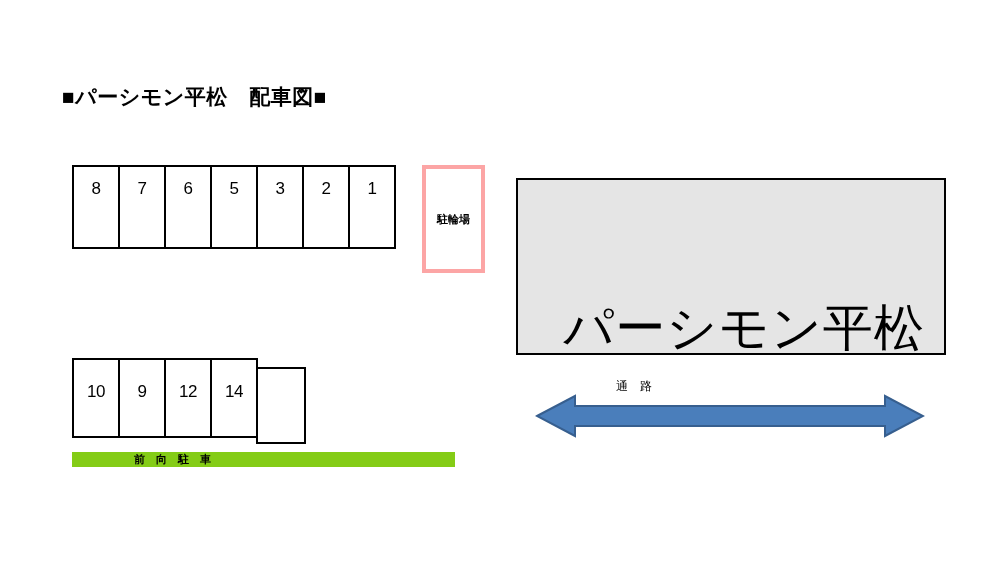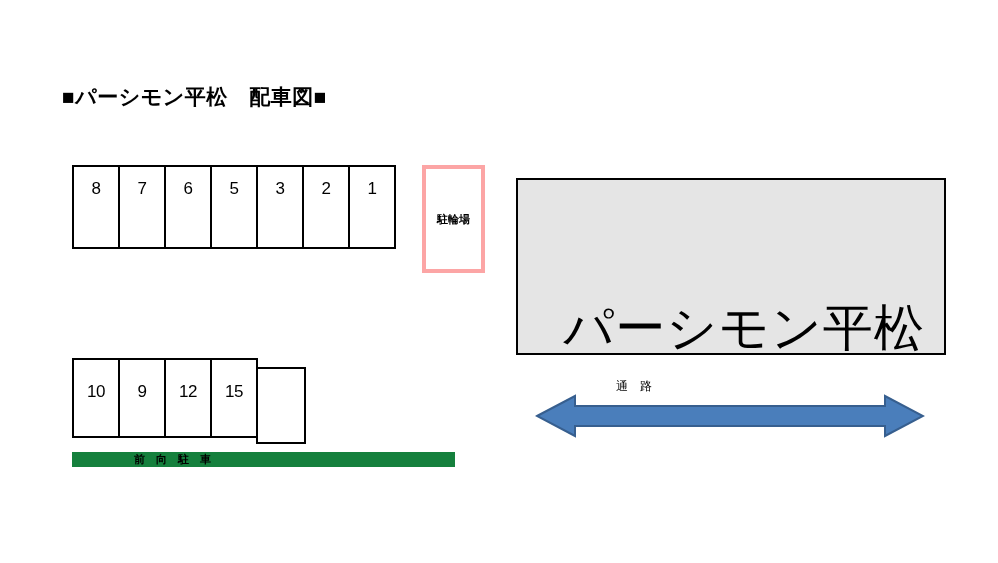--- a/index.html
+++ b/index.html
@@ -205,28 +205,28 @@
   <div class="stall">
     <span class="stall-label">10</span>
   </div>
   <div class="stall">
     <span class="stall-label">9</span>
   </div>
   <div class="stall">
     <span class="stall-label">12</span>
   </div>
   <div class="stall">
-    <span class="stall-label">15</span>
+    <span class="stall-label">14</span>
   </div>
   <div class="stall offset">
     <span class="stall-label"></span>
   </div>
 </div>
 
-<div id="front-parking-banner" style="background: #15803d; color: rgb(0, 0, 0);">
+<div id="front-parking-banner" style="background: #84cc16; color: rgb(0, 0, 0);">
   <span class="banner-label">前　向　駐　車</span>
 </div>
 
 <div id="building-box">
   <span class="building-label">パーシモン平松</span>
 </div>
 
 <div id="driveway-label">通　路</div>
 
 <div id="driveway-arrow">

